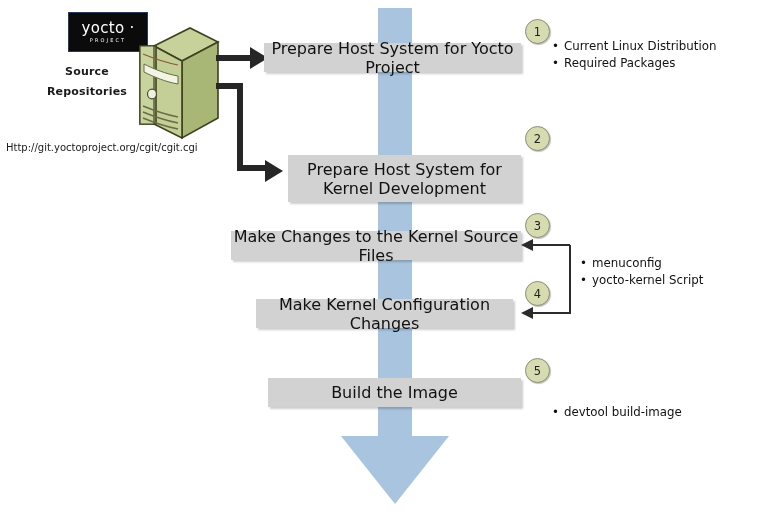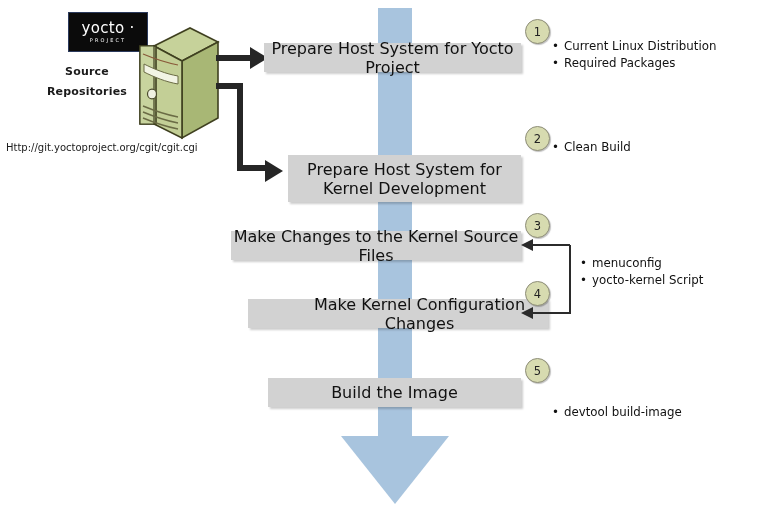--- a/index.html
+++ b/index.html
@@ -29,21 +29,21 @@
   
   #server{left:128px;top:26px;width:92px;height:120px;}
 
   
   .box{background:#d2d2d2;box-shadow:2px 2px 2px rgba(0,0,0,.20);
        display:flex;align-items:center;justify-content:center;text-align:center;
        font-size:16px;line-height:19px;color:#111;}
   #box-1{left:264px;top:43px;width:257px;height:29px;}
   #box-2{left:288px;top:155px;width:233px;height:47px;justify-content:flex-end;}
   #box-3{left:231px;top:231px;width:290px;height:29px;}
-  #box-4{left:248px;top:299px;width:257px;height:29px;padding-left:43px;}
+  #box-4{left:256px;top:299px;width:257px;height:29px;}
   #box-5{left:268px;top:378px;width:253px;height:29px;}
 
   
   .conn{background:#262626;}
   #conn-1-line{left:216px;top:55px;width:36px;height:6px;}
   #conn-1-head{left:250px;top:47px;width:0;height:0;
       border-top:11px solid transparent;border-bottom:11px solid transparent;
       border-left:18px solid #262626;}
   #conn-2-v-a{left:216px;top:83px;width:27px;height:6px;}
   #conn-2-v{left:237px;top:83px;width:6px;height:88px;}
@@ -170,21 +170,20 @@
 <div class="abs step-circle" id="circle-5">
   <span>5</span>
 </div>
 
 <div class="abs bullets" id="list-1">
   <div class="li">Current Linux Distribution</div>
   <div class="li">Required Packages</div>
 </div>
 
 <div class="abs bullets" id="list-2">
-  <div class="li">Clean Build</div>
 </div>
 
 <div class="abs bullets" id="list-34">
   <div class="li">menuconfig</div>
   <div class="li">yocto-kernel Script</div>
 </div>
 
 <div class="abs bullets" id="list-5">
   <div class="li">devtool build-image</div>
 </div>

